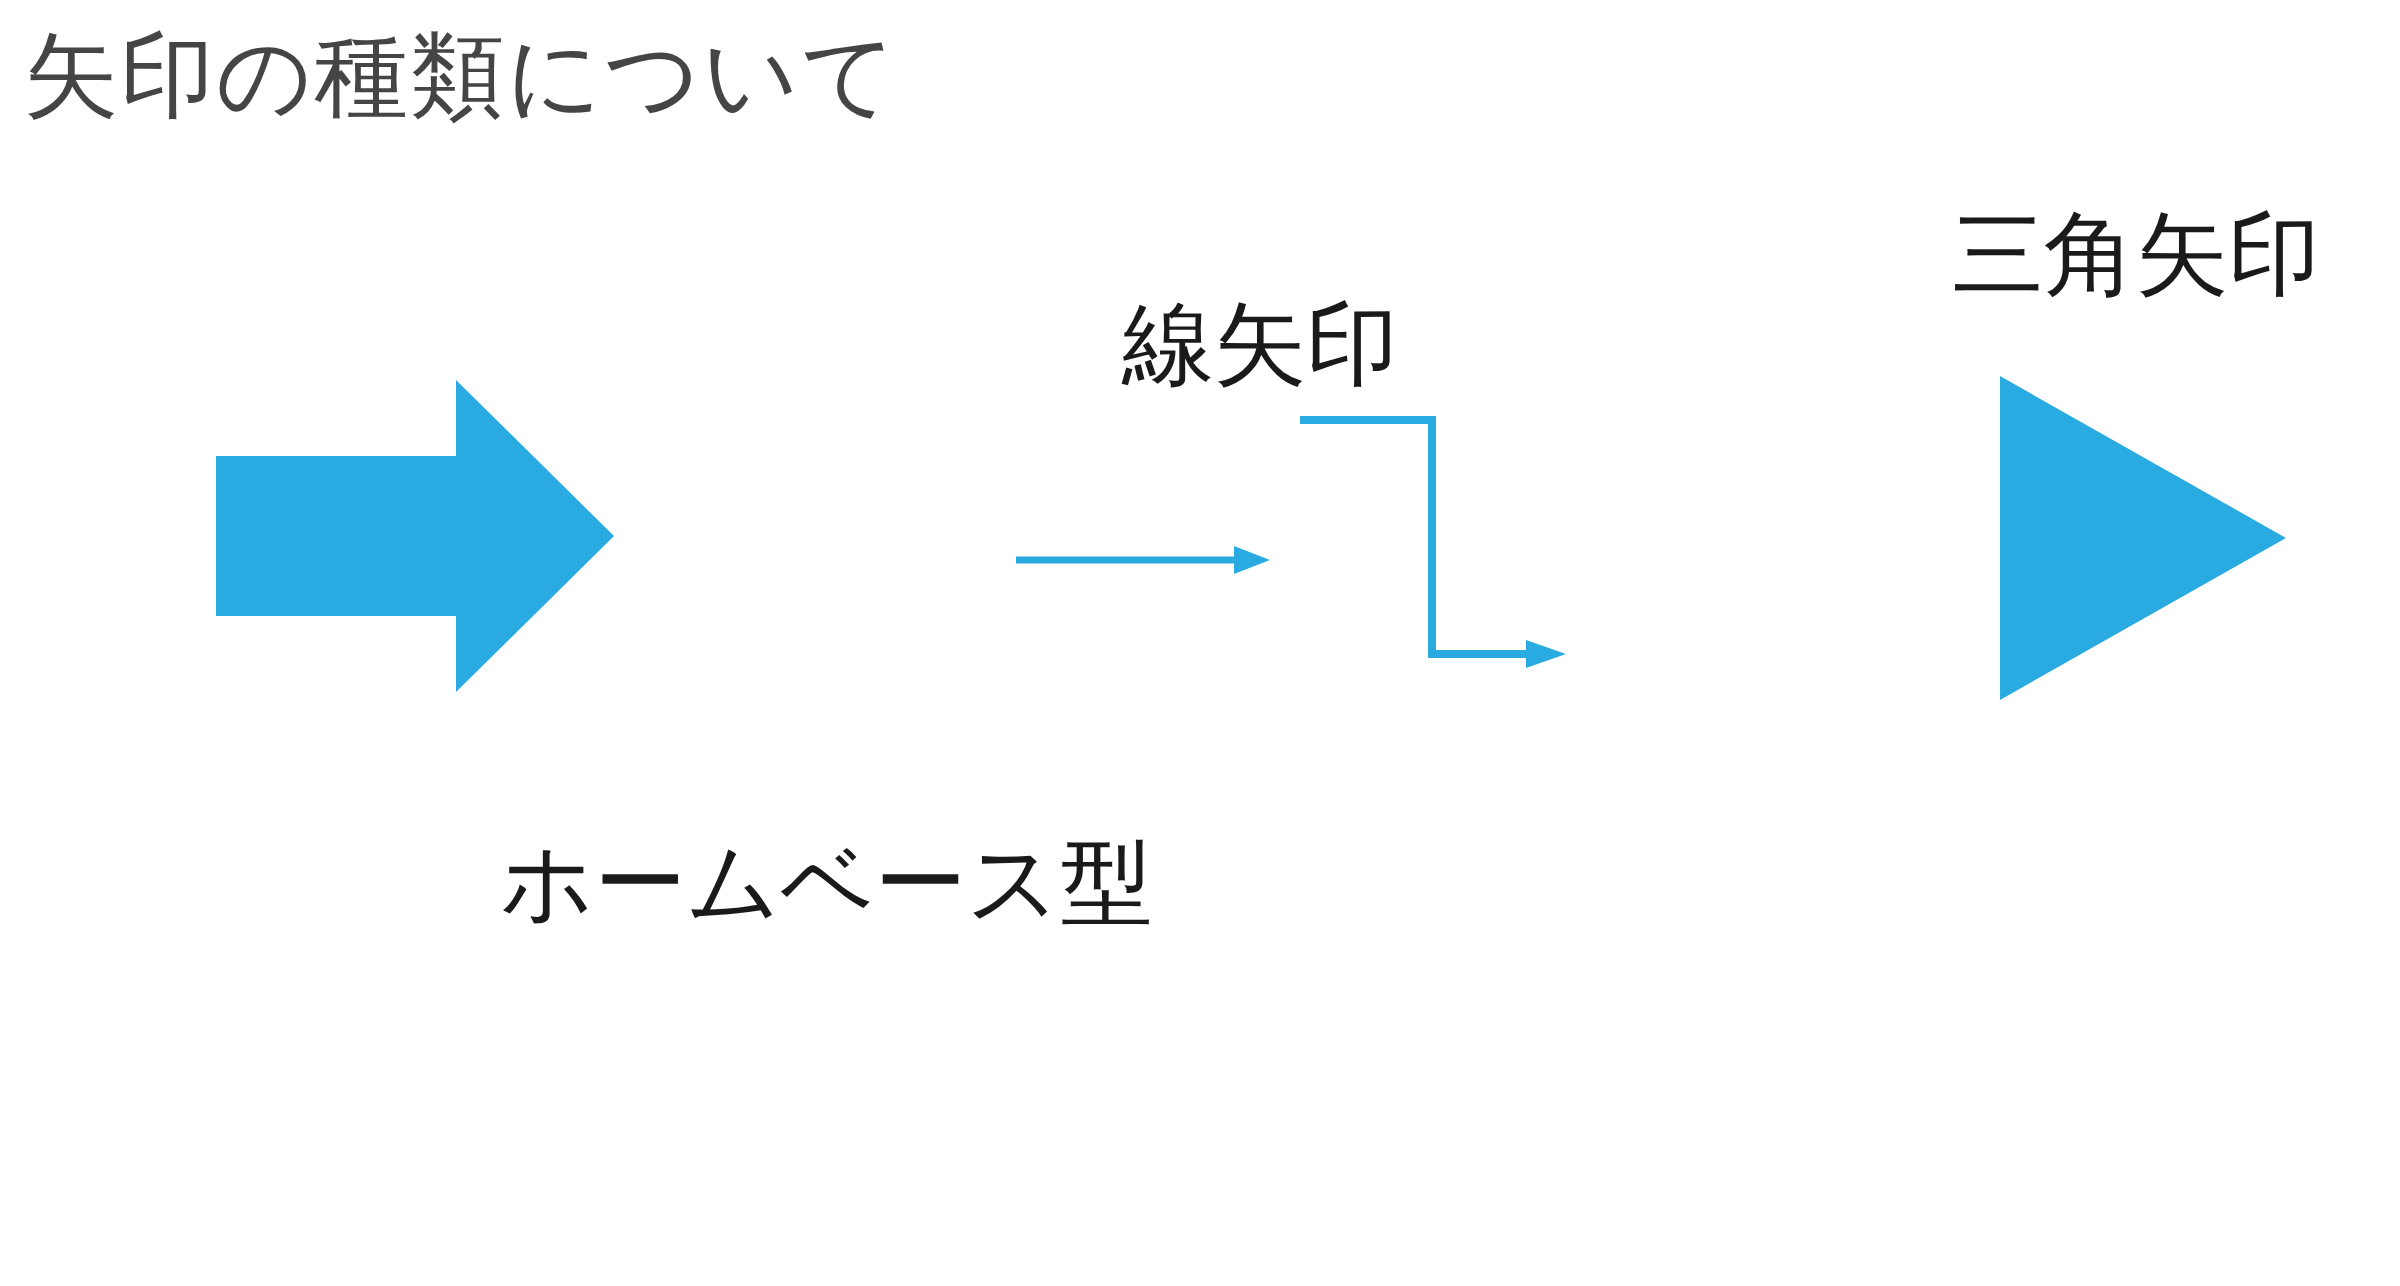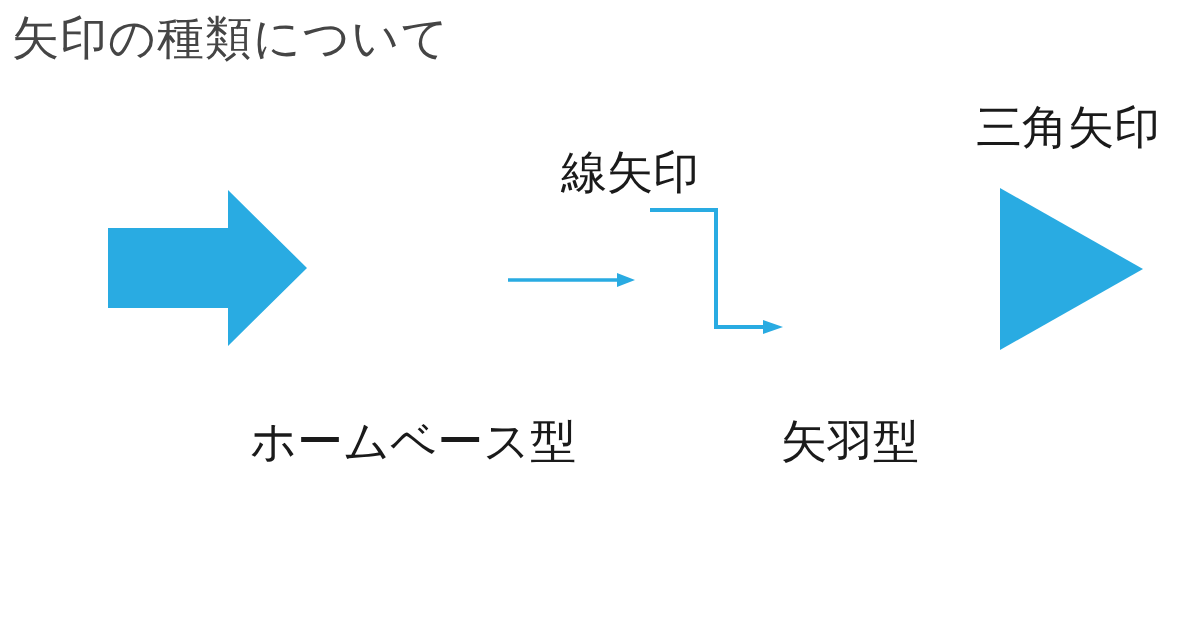--- a/index.html
+++ b/index.html
@@ -53,21 +53,20 @@
 <body>
 
 <div id="canvas">
 
   <div class="title">矢印の種類について</div>
 
   <div class="shape-label lbl-line">線矢印</div>
   <div class="shape-label lbl-homebase">ホームベース型</div>
 
   <div class="shape-label lbl-triangle">三角矢印</div>
-  <div class="shape-label lbl-chevron">矢羽型</div>
 
   <svg class="shape-svg svg-block" width="200" height="158" viewBox="0 0 200 158">
     <polygon class="fill-shape" points="0,39 120,39 120,1 199,79 120,157 120,119 0,119"></polygon>
   </svg>
 
   <svg class="shape-svg svg-straight" width="132" height="20" viewBox="0 0 132 20">
     <line class="line-shape" x1="2" y1="10" x2="113" y2="10" stroke-width="3.5"></line>
     <polygon class="fill-shape" points="111,3 129,10 111,17"></polygon>
   </svg>
 

